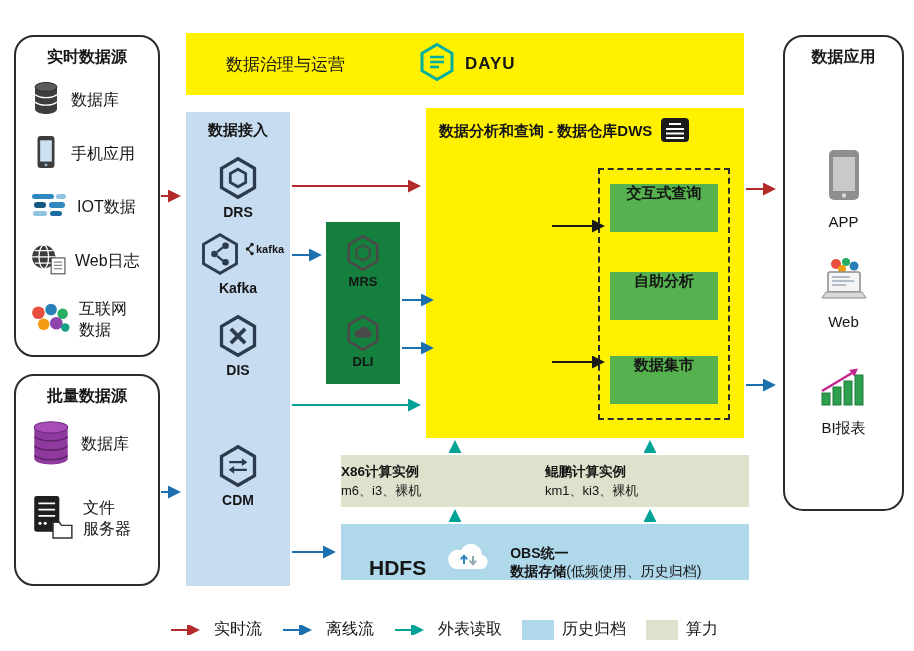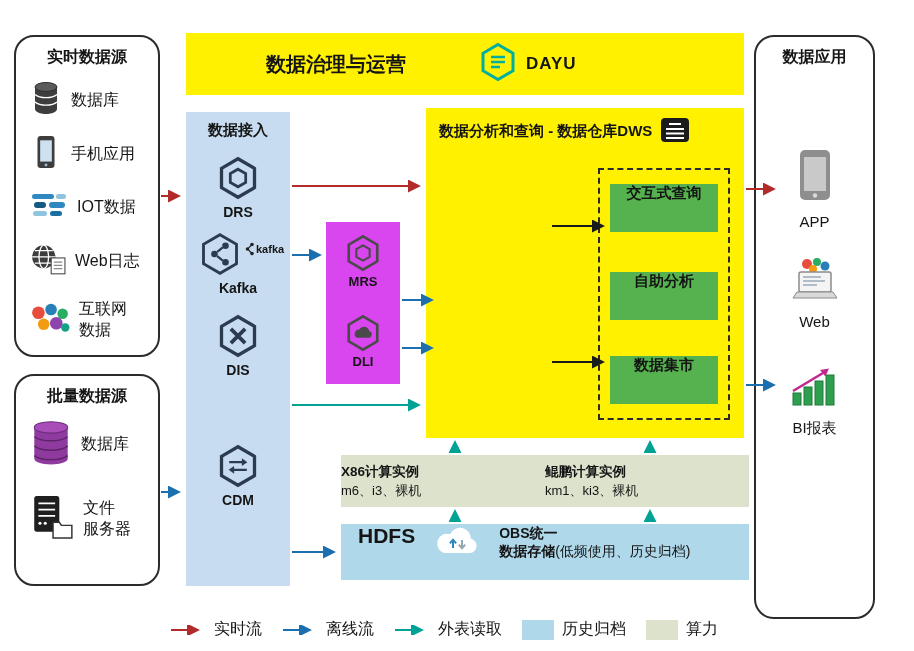--- a/index.html
+++ b/index.html
@@ -4,38 +4,38 @@
 <style>
 *{box-sizing:border-box;margin:0;padding:0}
 body{background:#fff}
 .canvas{position:relative;width:914px;height:651px;background:#fff;
   font-family:"Liberation Sans","DejaVu Sans",sans-serif;color:#151515;overflow:hidden}
 .panel{position:absolute;border:2px solid #2b2b2b;border-radius:20px;background:#fff}
 .ptitle{position:absolute;top:10px;left:0;width:100%;text-align:center;font-size:16px;font-weight:bold}
 .srcitem{position:absolute;left:14px;display:flex;align-items:center;gap:9px}
 .srclabel{font-size:16px;white-space:pre-line;line-height:1.3}
 .banner{position:absolute;left:186px;top:33px;width:558px;height:62px;background:#FFF100;display:flex;align-items:center}
-.bannerTitle{font-size:20px;font-weight:bold;margin-left:80px}
+.bannerTitle{font-size:17px;font-weight:normal;margin-left:40px}
 .dayu{display:flex;align-items:center;gap:8px;margin-left:72px}
 .dayuText{font-size:17px;font-weight:bold;letter-spacing:1px}
 .col{position:absolute;left:186px;top:112px;width:104px;height:474px;background:#C7DCF0}
 .coltitle{position:absolute;top:9px;width:100%;text-align:center;font-weight:bold;font-size:15px}
 .colicon{position:absolute;left:0;width:100%;display:flex;justify-content:center}
 .collabel{position:absolute;width:100%;text-align:center;font-weight:bold;font-size:14px}
 .kafkaRow{position:absolute;left:12px;top:120px;display:flex;align-items:flex-start;gap:3px}
 .kafkaBadge{display:flex;align-items:center;gap:2px;margin-top:10px;font-size:11px;font-weight:bold}
-.grayBox{position:absolute;left:326px;top:222px;width:74px;height:162px;background:#d946ef}
+.grayBox{position:absolute;left:326px;top:222px;width:74px;height:162px;background:#15803d}
 .dws{position:absolute;left:426px;top:108px;width:318px;height:330px;background:#FFF100}
 .dwsHeader{position:absolute;top:9px;left:13px;right:8px;display:flex;align-items:center;gap:8px;font-weight:bold;font-size:15px}
 .dashedGroup{position:absolute;border:2px dashed #2b2b2b}
 .greenBox{position:absolute;background:#55B24E;display:flex;align-items:flex-start;justify-content:center;font-weight:bold;font-size:15px}
 .computeBox{position:absolute;left:341px;top:455px;width:408px;height:52px;background:#DCE2CB;display:flex}
 .computeHalf{flex:1;padding-top:7px;font-size:13px;line-height:1.45}
 .computeHalf .t{font-weight:bold;font-size:13.5px}
-.hdfsBox{position:absolute;left:341px;top:524px;width:408px;height:56px;background:#AFD8EA;display:flex;align-items:flex-start;padding-left:17px;gap:16px}
+.hdfsBox{position:absolute;left:341px;top:524px;width:408px;height:56px;background:#AFD8EA;display:flex;align-items:flex-end;padding-left:28px;gap:16px}
 .hdfsTitle{font-size:21px;font-weight:bold}
 .obsText{font-size:14px;line-height:1.3}
 .appItem{position:absolute;width:100%;display:flex;flex-direction:column;align-items:center;gap:8px}
 .appLabel{font-size:15px}
 .legend{position:absolute;left:170px;top:619px;display:flex;align-items:center;gap:20px;font-size:16px}
 .litem{display:flex;align-items:center;gap:8px}
 .swatch{width:32px;height:20px;display:inline-block}
 .sw-archive{background:#AFD8EA}
 .sw-compute{background:#DCE2CB}
 .overlay{position:absolute;inset:0;pointer-events:none}
@@ -256,21 +256,21 @@
           <path d="M22 23v-8 M18.8 18.3l3.2-3.6 3.2 3.6" stroke="#2e86c1" stroke-width="2" fill="none"></path>
           <path d="M31 15v8 M27.8 19.7l3.2 3.6 3.2-3.6" stroke="#93a7b0" stroke-width="2" fill="none"></path>
         </svg>
     </span>
     <span class="obsText">
       <span class="b">OBS统一</span><br>
       <span class="b">数据存储</span><span>(低频使用、历史归档)</span>
     </span>
   </div>
 
-  <div class="panel" style="left:754px;top:35px;width:121px;height:584px">
+  <div class="panel" style="left:783px;top:35px;width:121px;height:476px">
     <div class="ptitle">数据应用</div>
     <div class="appItem" style="top:112px">
       <span>
         <svg width="34" height="52" viewBox="0 0 34 52">
             <rect x="2" y="1" width="30" height="50" rx="5" fill="#8e8e8e"></rect>
             <rect x="6" y="8" width="22" height="34" fill="#c9c9c9"></rect>
             <circle cx="17" cy="46.5" r="2.2" fill="#d9d9d9"></circle>
           </svg>
       </span>
       <span class="appLabel">APP</span>

